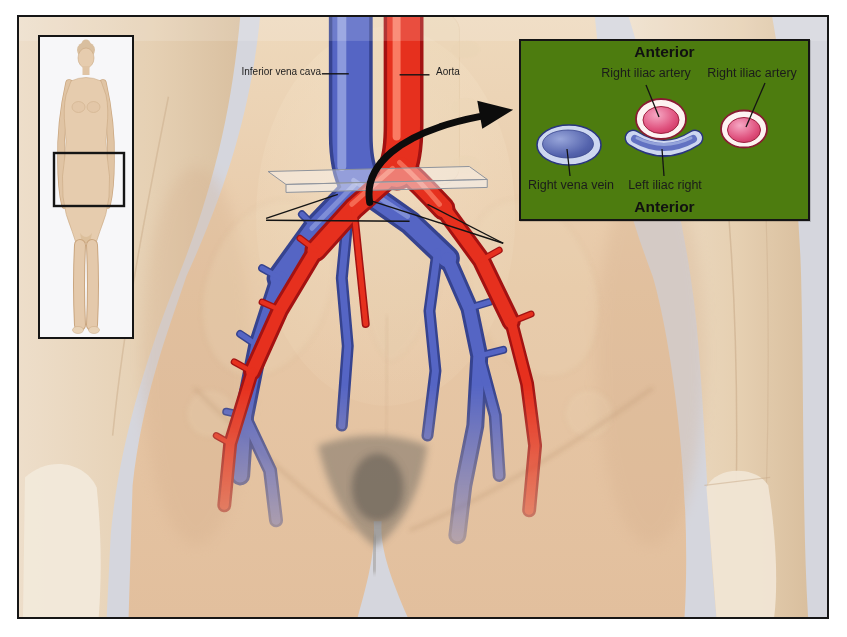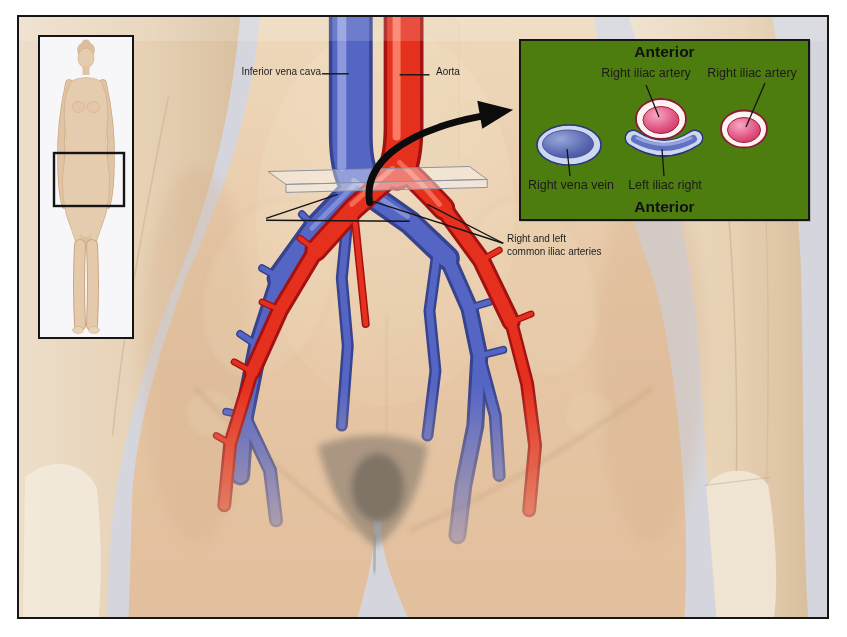--- a/index.html
+++ b/index.html
@@ -220,22 +220,20 @@
       </g>
 
       <g>
         <path d="M 352,186 C 346,150 380,116 462,100" stroke="#0c0c0c" stroke-width="7" fill="none" stroke-linecap="round"></path>
         <polygon points="496,93 460,84 465,112" fill="#0c0c0c"></polygon>
       </g>
     </svg>
 
     <div class="label lbl-ivc">Inferior vena cava</div>
     <div class="label lbl-aorta">Aorta</div>
-    <div class="label lbl-arteries">Right and left
-common iliac arteries</div>
 
     <div class="body-inset">
       <svg viewBox="0 0 92 300">
         <ellipse cx="46" cy="13" rx="9" ry="8" fill="#d9bf9f"></ellipse>
         <circle cx="46" cy="7" r="4.5" fill="#d9bf9f"></circle>
         <ellipse cx="46" cy="21" rx="8" ry="10" fill="#e6ccae" stroke="#c9a882" stroke-width="0.6"></ellipse>
         <rect x="42.5" y="29" width="7" height="9" fill="#e0c4a4"></rect>
         <path d="M 29,46 Q 20,86 21,124 Q 21,152 25,168" stroke="#caa67f" stroke-width="7.5" fill="none" stroke-linecap="round"></path>
         <path d="M 63,46 Q 72,86 71,124 Q 71,152 67,168" stroke="#caa67f" stroke-width="7.5" fill="none" stroke-linecap="round"></path>
         <path d="M 29,46 Q 20,86 21,124 Q 21,152 25,168" stroke="#e0c4a4" stroke-width="6" fill="none" stroke-linecap="round"></path>

